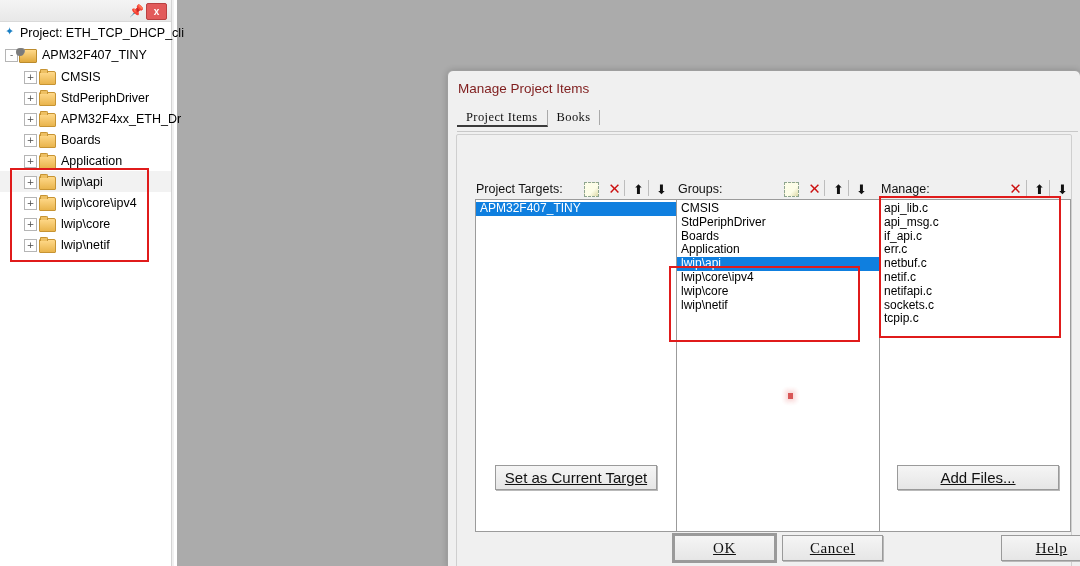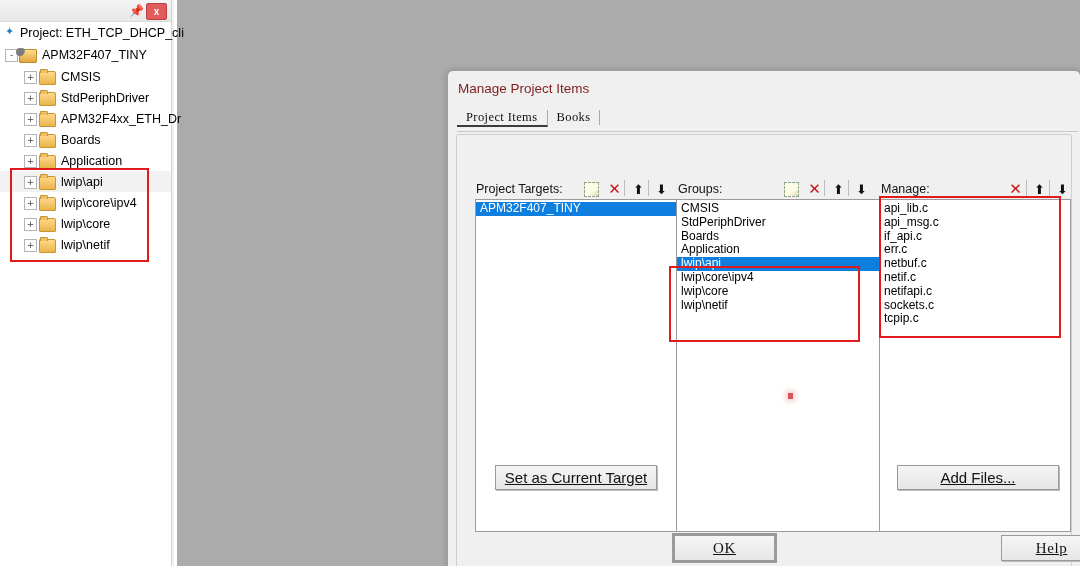--- a/index.html
+++ b/index.html
@@ -315,20 +315,21 @@
           <div class="list-item">sockets.c</div>
           <div class="list-item">tcpip.c</div>
         </div>
     </div>
 
     <div class="dlg-btn" style="left:47px;top:394px;width:160px;height:23px;">Set as Current Target</div>
 
     <div class="dlg-btn" style="left:449px;top:394px;width:160px;height:23px;">Add Files...</div>
 
     <div class="dlg-btn serif default" style="left:226px;top:464px;width:99px;height:24px;">OK</div>
+    <div class="dlg-btn serif" style="left:334px;top:464px;width:99px;height:24px;">Cancel</div>
     <div class="dlg-btn serif" style="left:553px;top:464px;width:99px;height:24px;">Help</div>
 
     <div class="redbox" style="left:221px;top:195px;width:187px;height:72px;"></div>
     <div class="redbox" style="left:431px;top:125px;width:178px;height:138px;"></div>
   </div>
 
   <div id="red-cursor"></div>
 </div>
 
 </body></html>

